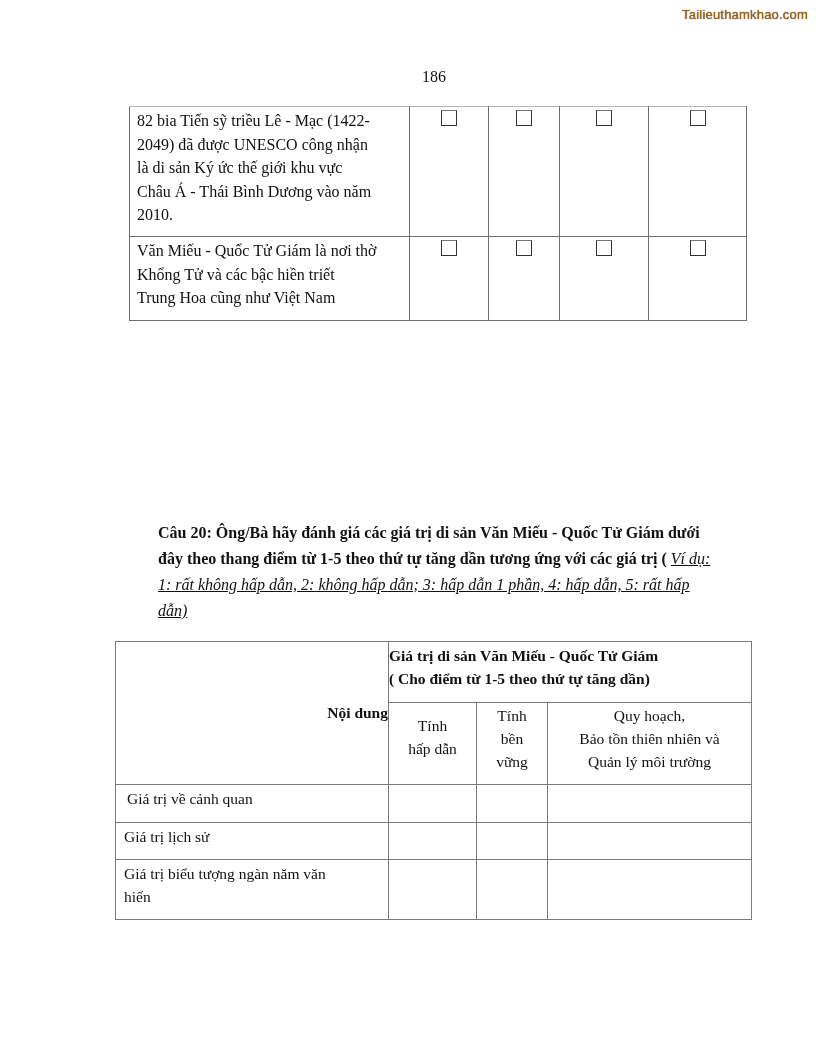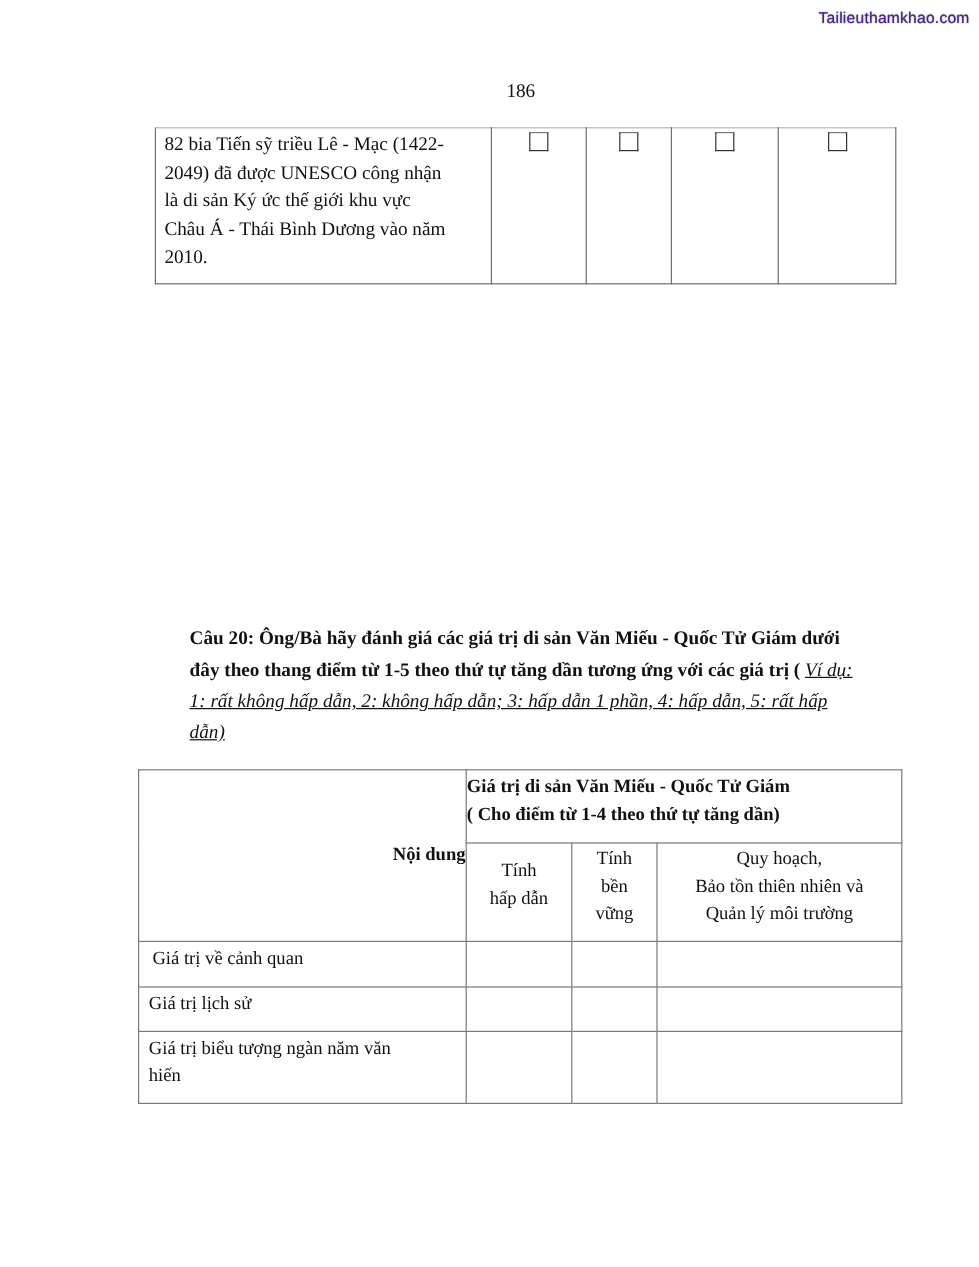--- a/index.html
+++ b/index.html
@@ -1,19 +1,19 @@
 <!DOCTYPE html>
 <html><head>
   <meta charset="utf-8">
   <style>
     html, body { margin: 0; padding: 0; background: #ffffff; }
     body { width: 816px; height: 1056px; position: relative; overflow: hidden;
            font-family: "Liberation Serif", "DejaVu Serif", serif; color: #111; }
     .watermark { position: absolute; top: 7px; right: 8px; font-family: "Liberation Sans", "DejaVu Sans", sans-serif;
-                 font-size: 13px; color: #4c1d95; text-shadow: 0 0 1px #888, 0 0 1px #888; letter-spacing: 0.2px; }
+                 font-size: 13px; color: #a16207; text-shadow: 0 0 1px #888, 0 0 1px #888; letter-spacing: 0.2px; }
     .page-number { position: absolute; top: 68px; left: 0; width: 868px; text-align: center; font-size: 16px; }
 
     
     .t1 { position: absolute; left: 129px; top: 106px; border-collapse: collapse; }
     .t1 td { border: 1.5px solid #6e6e6e; vertical-align: top; padding: 0; }
     .t1 tr:first-child td { border-top-color: #b5b5b5; }
     .t1 tr.light-top td { border-top-color: #b5b5b5; }
     .t1 .stmt { width: 265px; padding: 2px 7px 0 7px; font-size: 16px; line-height: 23.5px; text-align: justify; }
     .t1 .cb-cell { text-align: center; padding-top: 3px; }
     .checkbox { display: inline-block; width: 16px; height: 16px; border: 1.5px solid #333; box-sizing: border-box;
@@ -55,32 +55,43 @@
       <div>2049) đã được UNESCO công nhận</div>
       <div>là di sản Ký ức thế giới khu vực</div>
       <div>Châu Á - Thái Bình Dương vào năm</div>
       <div>2010.</div>
     </td>
     <td class="cb-cell cell-a"><span class="checkbox"></span></td>
     <td class="cb-cell cell-b"><span class="checkbox"></span></td>
     <td class="cb-cell cell-c"><span class="checkbox"></span></td>
     <td class="cb-cell cell-d"><span class="checkbox"></span></td>
   </tr>
+  <tr style="height:84px;">
+    <td class="stmt">
+      <div>Văn Miếu - Quốc Tử Giám là nơi thờ</div>
+      <div>Khổng Tử và các bậc hiền triết</div>
+      <div>Trung Hoa cũng như Việt Nam</div>
+    </td>
+    <td class="cb-cell"><span class="checkbox"></span></td>
+    <td class="cb-cell"><span class="checkbox"></span></td>
+    <td class="cb-cell"><span class="checkbox"></span></td>
+    <td class="cb-cell"><span class="checkbox"></span></td>
+  </tr>
 </tbody>
   </table>
 
 <div class="question"><span>Câu 20: Ông/Bà hãy đánh giá các giá trị di sản Văn Miếu - Quốc Tử Giám dưới đây theo thang điểm từ 1-5 theo thứ tự tăng dần tương ứng với các giá trị ( </span><span class="example">Ví dụ: 1: rất không hấp dẫn, 2: không hấp dẫn; 3: hấp dẫn 1 phần, 4: hấp dẫn, 5: rất hấp dẫn)</span></div>
 
 <table class="t2">
   <tbody>
       <tr>
     <td class="noi-dung" rowspan="2">Nội dung</td>
     <td class="group-head" colspan="3">
       <div>Giá trị di sản Văn Miếu - Quốc Tử Giám</div>
-      <div>( Cho điểm từ 1-4 theo thứ tự tăng dần)</div>
+      <div>( Cho điểm từ 1-5 theo thứ tự tăng dần)</div>
     </td>
   </tr>
   <tr>
     <td class="sub sub-a">
       <div>Tính</div>
       <div>hấp dẫn</div>
     </td>
     <td class="sub sub-b">
       <div>Tính</div>
       <div>bền</div>

